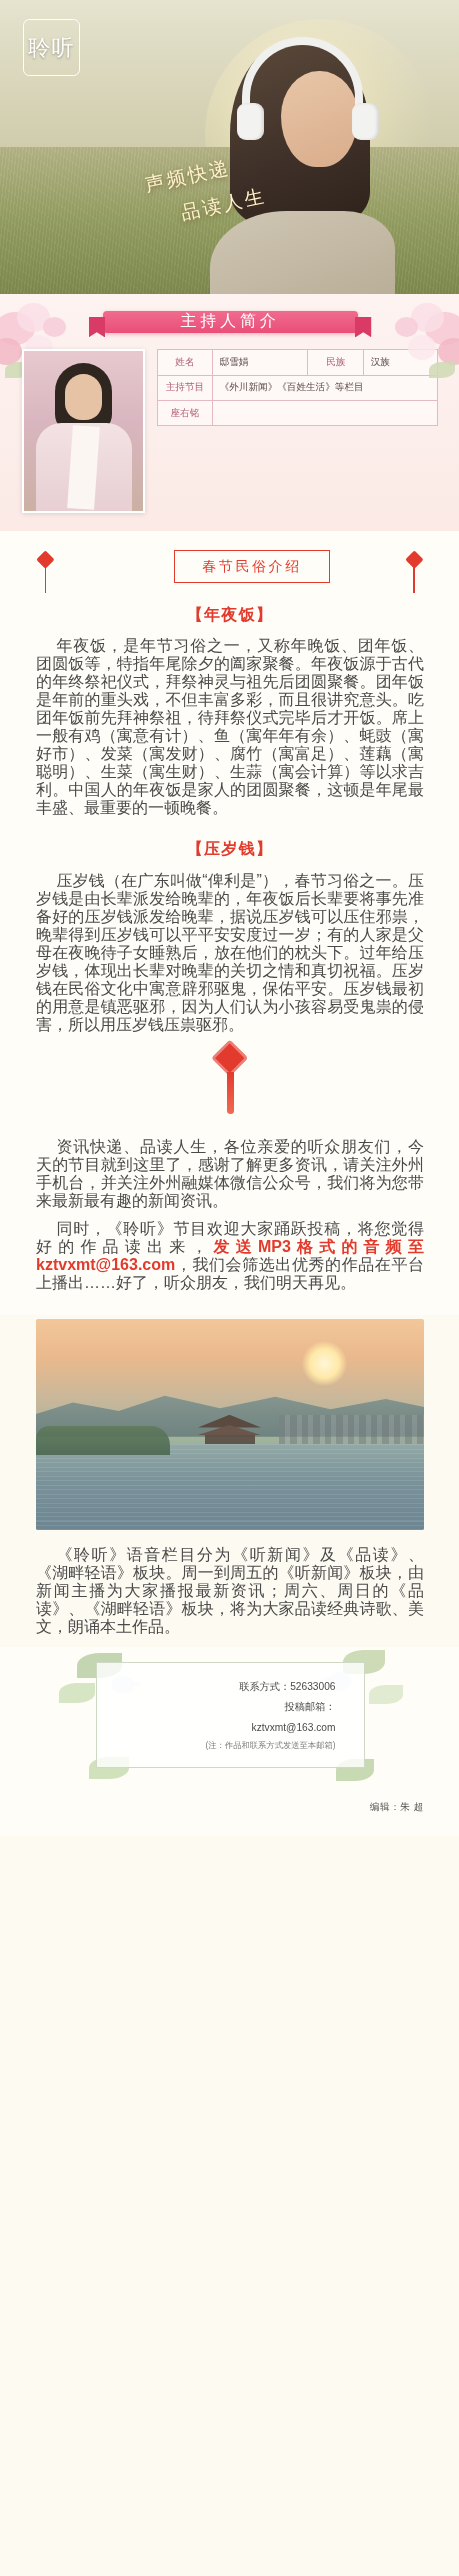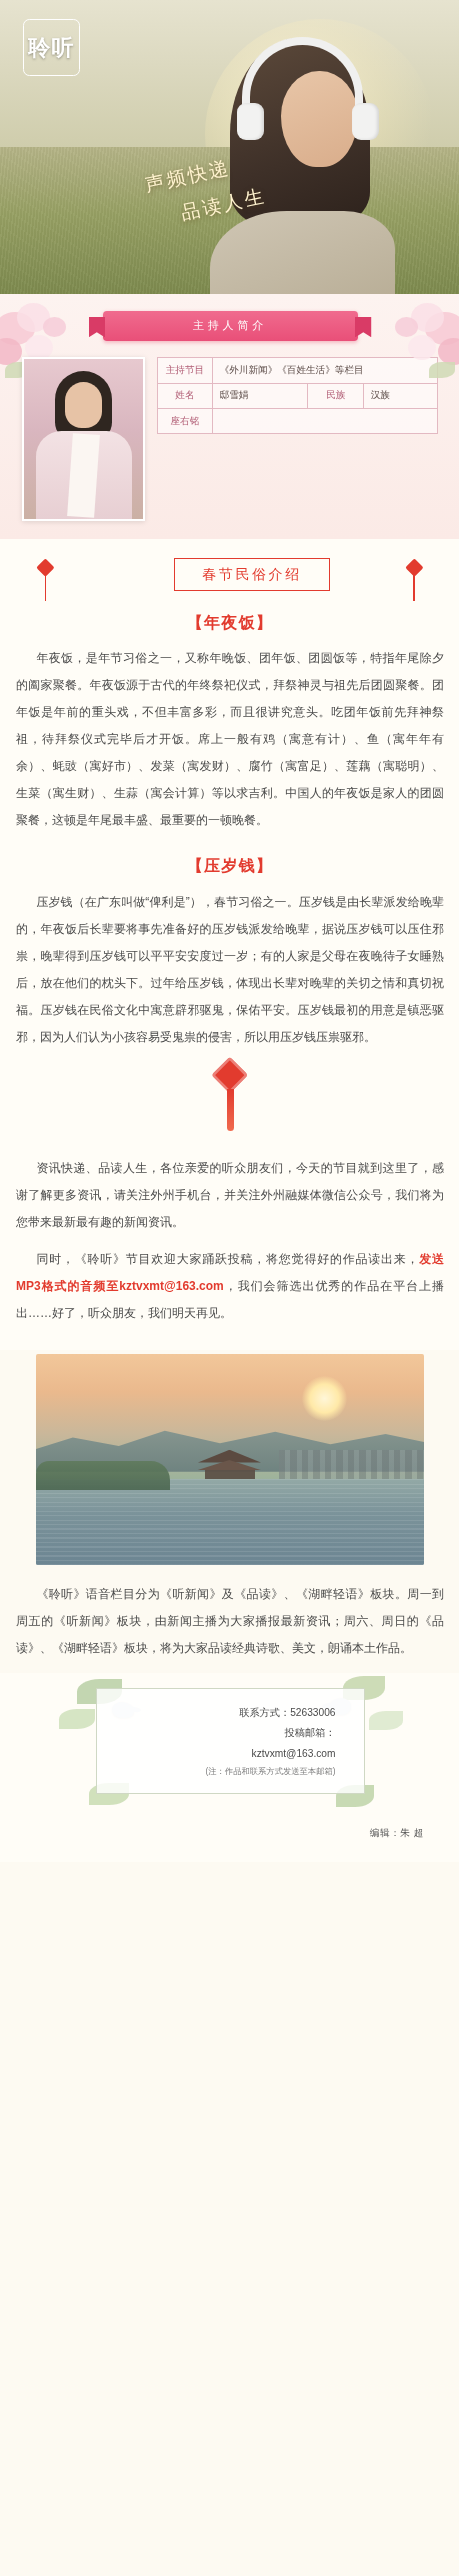--- a/index.html
+++ b/index.html
@@ -102,21 +102,21 @@
     position: absolute;
     left: 23px; top: 19px;
     width: 55px; height: 55px;
     border: 1.9px solid #ffffff;
     border-radius: 6.4px;
     display: flex;
     align-items: center;
     justify-content: center;
     color: #fff;
     font-size: 22px;
-    font-weight: bold;
+    font-weight: normal;
     letter-spacing: 1.3px;
     text-shadow: 0 0.6px 2.6px rgba(0,0,0,.35);
     font-family: "DejaVu Serif", "Liberation Serif", serif;
   }
   .hero-slogan {
     position: absolute;
     left: 148px;
     top: 160px;
     transform: rotate(-12deg);
     color: #fff8e0;
@@ -146,24 +146,24 @@
   }
   .host-title-wrap {
     position: relative;
     padding-top: 16.6px;
     display: flex;
     justify-content: center;
   }
   .host-title {
     position: relative;
     width: 255px;
-    height: 30px;
+    height: 22px;
     background: linear-gradient(180deg, #f06b8e 0%, #e94f78 100%);
     color: #fff;
-    font-size: 11px;
+    font-size: 16px;
     letter-spacing: 3.8px;
     display: flex;
     align-items: center;
     justify-content: center;
     border-radius: 3.8px;
     font-family: "DejaVu Serif", "Liberation Serif", serif;
     box-shadow: 0 1.3px 3.8px rgba(230,90,120,.35);
   }
   .host-title:before, .host-title:after {
     content: "";
@@ -305,23 +305,23 @@
     text-align: center;
     color: #e23b2e;
     font-size: 16px;
     font-weight: bold;
     margin: 22px 0 11.5px 0;
     letter-spacing: 1.3px;
     font-family: "DejaVu Serif", "Liberation Serif", serif;
   }
   p.para {
     margin: 0 0 10.2px 0;
-    padding: 0 16px;
-    font-size: 12px;
-    line-height: 27px;
+    padding: 0 36px;
+    font-size: 16px;
+    line-height: 18px;
     text-indent: 20.4px;
     color: #4a4a4a;
     text-align: justify;
   }
   .knot-deco {
     margin: 11.5px auto 5.1px auto;
     width: 51px; height: 77px;
     position: relative;
   }
   .knot-deco .dia {
@@ -523,28 +523,28 @@
       <div class="host-photo">
         <div class="hp-hair"></div>
         <div class="hp-face"></div>
         <div class="hp-coat"></div>
         <div class="hp-inner"></div>
       </div>
 
       <table class="host-table">
         <tbody>
           <tr>
-            <td class="lbl">主持节目</td>
-            <td colspan="3">《外川新闻》《百姓生活》等栏目</td>
-          </tr>
-          <tr>
             <td class="lbl">姓名</td>
             <td>邸雪娟</td>
             <td class="lbl">民族</td>
             <td>汉族</td>
+          </tr>
+          <tr>
+            <td class="lbl">主持节目</td>
+            <td colspan="3">《外川新闻》《百姓生活》等栏目</td>
           </tr>
           <tr>
             <td class="lbl">座右铭</td>
             <td colspan="3">&nbsp;</td>
           </tr>
         </tbody>
       </table>
     </div>
 
   </div>

